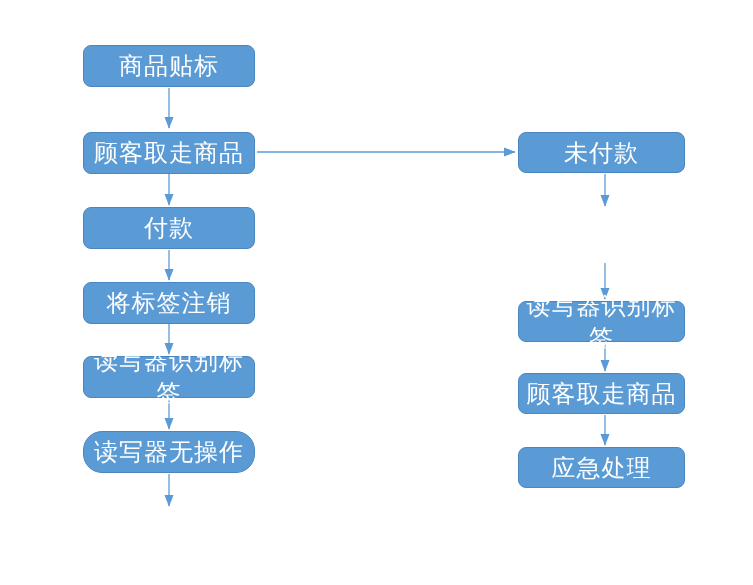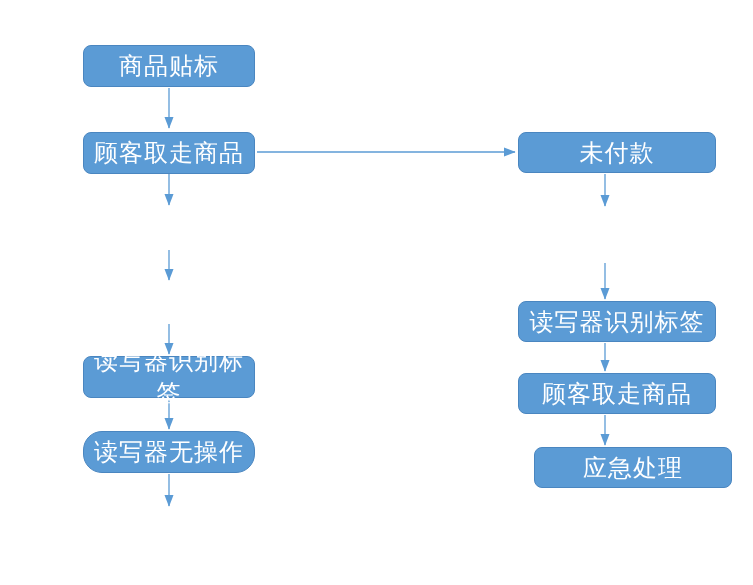--- a/index.html
+++ b/index.html
@@ -37,33 +37,33 @@
     align-items: center;
     justify-content: center;
     text-align: center;
     font-size: 24px;
     line-height: 1.32;
     white-space: pre-line;
     letter-spacing: 1px;
   }
   
   .col-left  { left: 83px;  width: 172px; height: 42px; }
-  .col-right { left: 518px; width: 198px; height: 41px; }
+  .col-right { left: 518px; width: 167px; height: 41px; }
   .l1 { top: 45px; }
   .l2 { top: 132px; }
   .l3 { top: 207px; }
   .l4 { top: 282px; }
   .l5 { top: 356px; }
   .l6 { top: 431px; border-radius: 19px; }
   .l7 { top: 508px; }
   .r1 { top: 132px; }
   .r2 { top: 208px; height: 54px; }
   .r3 { top: 301px; }
   .r4 { top: 373px; }
-  .r5 { top: 447px; margin-left: 16px; }
+  .r5 { top: 447px; }
 </style>
 </head>
 <body>
 
 <div class="canvas">
 
   <svg class="arrow-layer" viewBox="0 0 753 585" xmlns="http://www.w3.org/2000/svg">
     <defs>
       <marker id="arrowhead" markerWidth="9" markerHeight="7" refX="8.5" refY="3.5" orient="auto">
         <path d="M0,0 L9,3.5 L0,7 Z" fill="#5b9bd5"></path>
@@ -80,20 +80,22 @@
     <line x1="257" y1="152" x2="515" y2="152" stroke="#5b9bd5" stroke-width="1.3" marker-end="url(#arrowhead)"></line>
 
     <line x1="605" y1="174" x2="605" y2="206" stroke="#5b9bd5" stroke-width="1.3" marker-end="url(#arrowhead)"></line>
     <line x1="605" y1="263" x2="605" y2="299" stroke="#5b9bd5" stroke-width="1.3" marker-end="url(#arrowhead)"></line>
     <line x1="605" y1="343" x2="605" y2="371" stroke="#5b9bd5" stroke-width="1.3" marker-end="url(#arrowhead)"></line>
     <line x1="605" y1="415" x2="605" y2="445" stroke="#5b9bd5" stroke-width="1.3" marker-end="url(#arrowhead)"></line>
   </svg>
 
   <div class="node col-left l1">商品贴标</div>
   <div class="node col-left l2">顾客取走商品</div>
+  <div class="node col-left l3">付款</div>
+  <div class="node col-left l4">将标签注销</div>
   <div class="node col-left l5">读写器识别标签</div>
   <div class="node col-left l6">读写器无操作</div>
 
   <div class="node col-right r1">未付款</div>
   <div class="node col-right r3">读写器识别标签</div>
   <div class="node col-right r4">顾客取走商品</div>
   <div class="node col-right r5">应急处理</div>
 
 </div>
 

